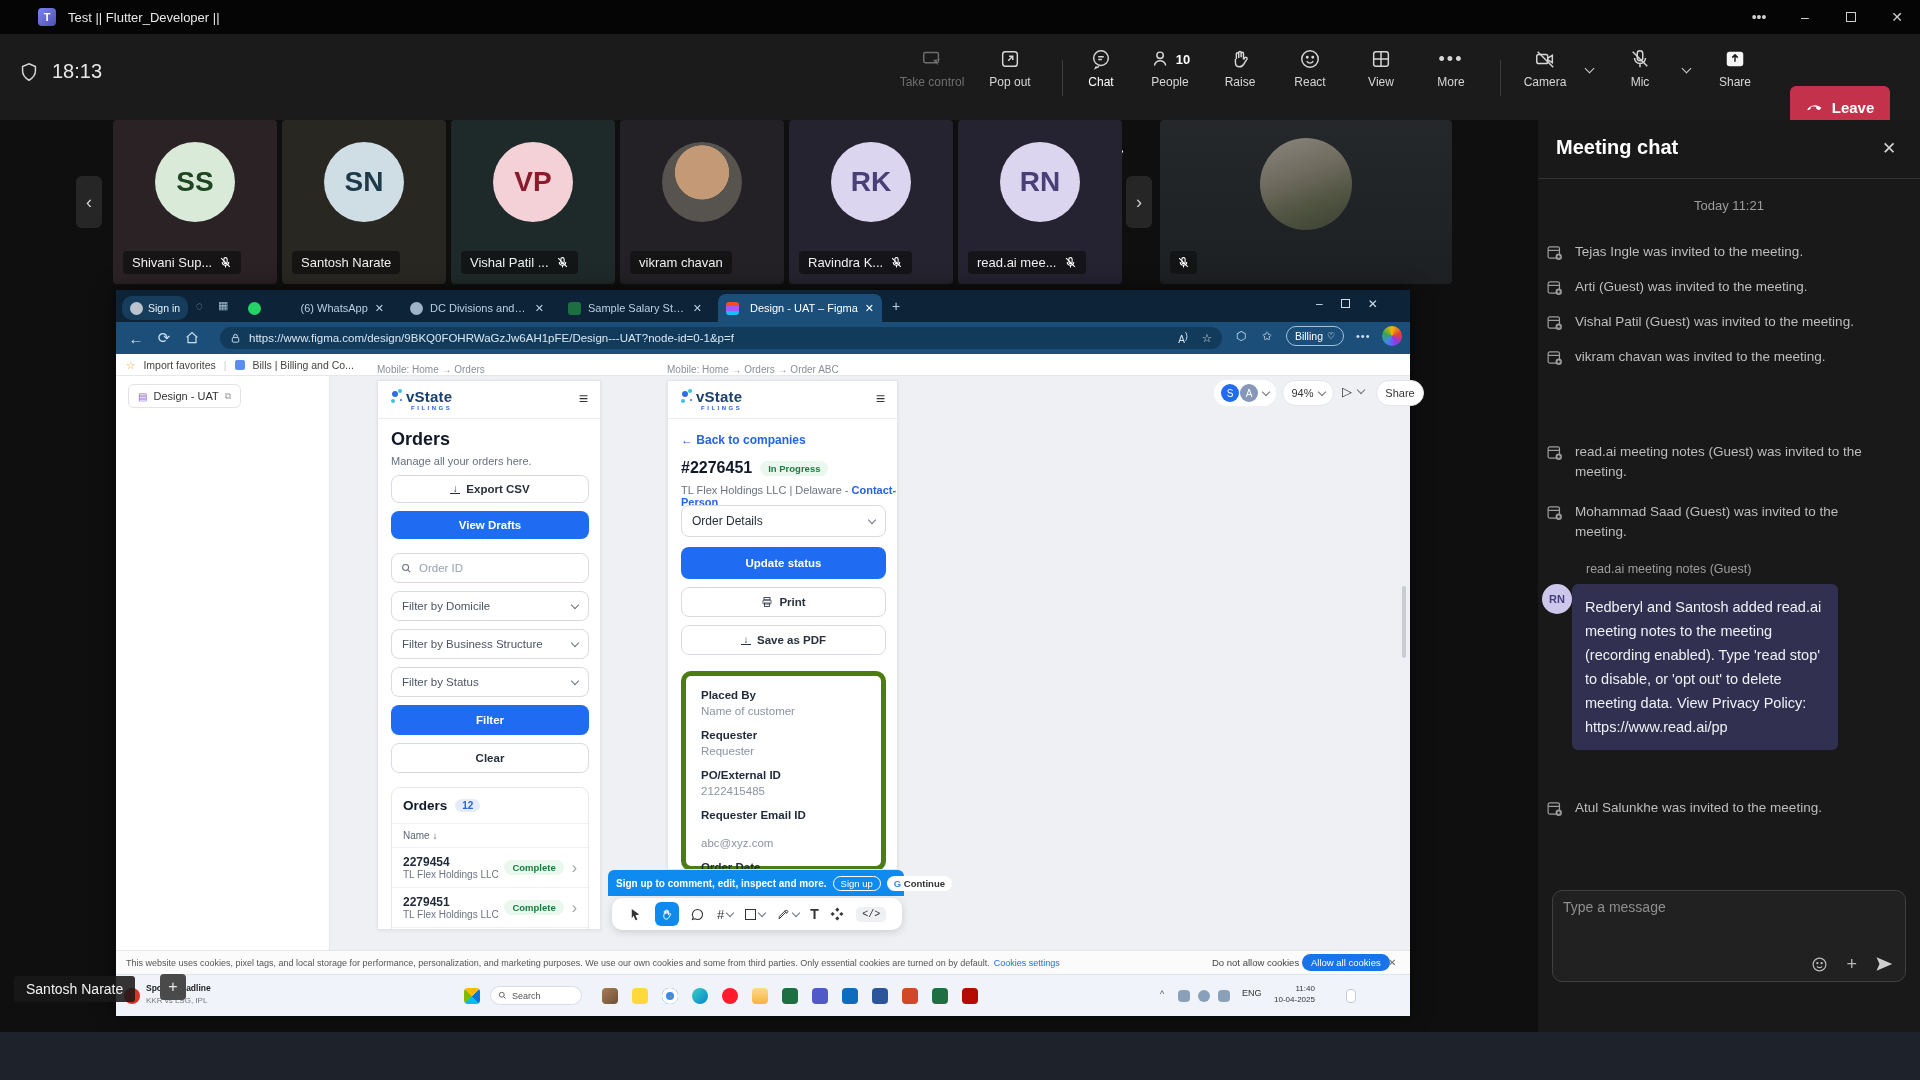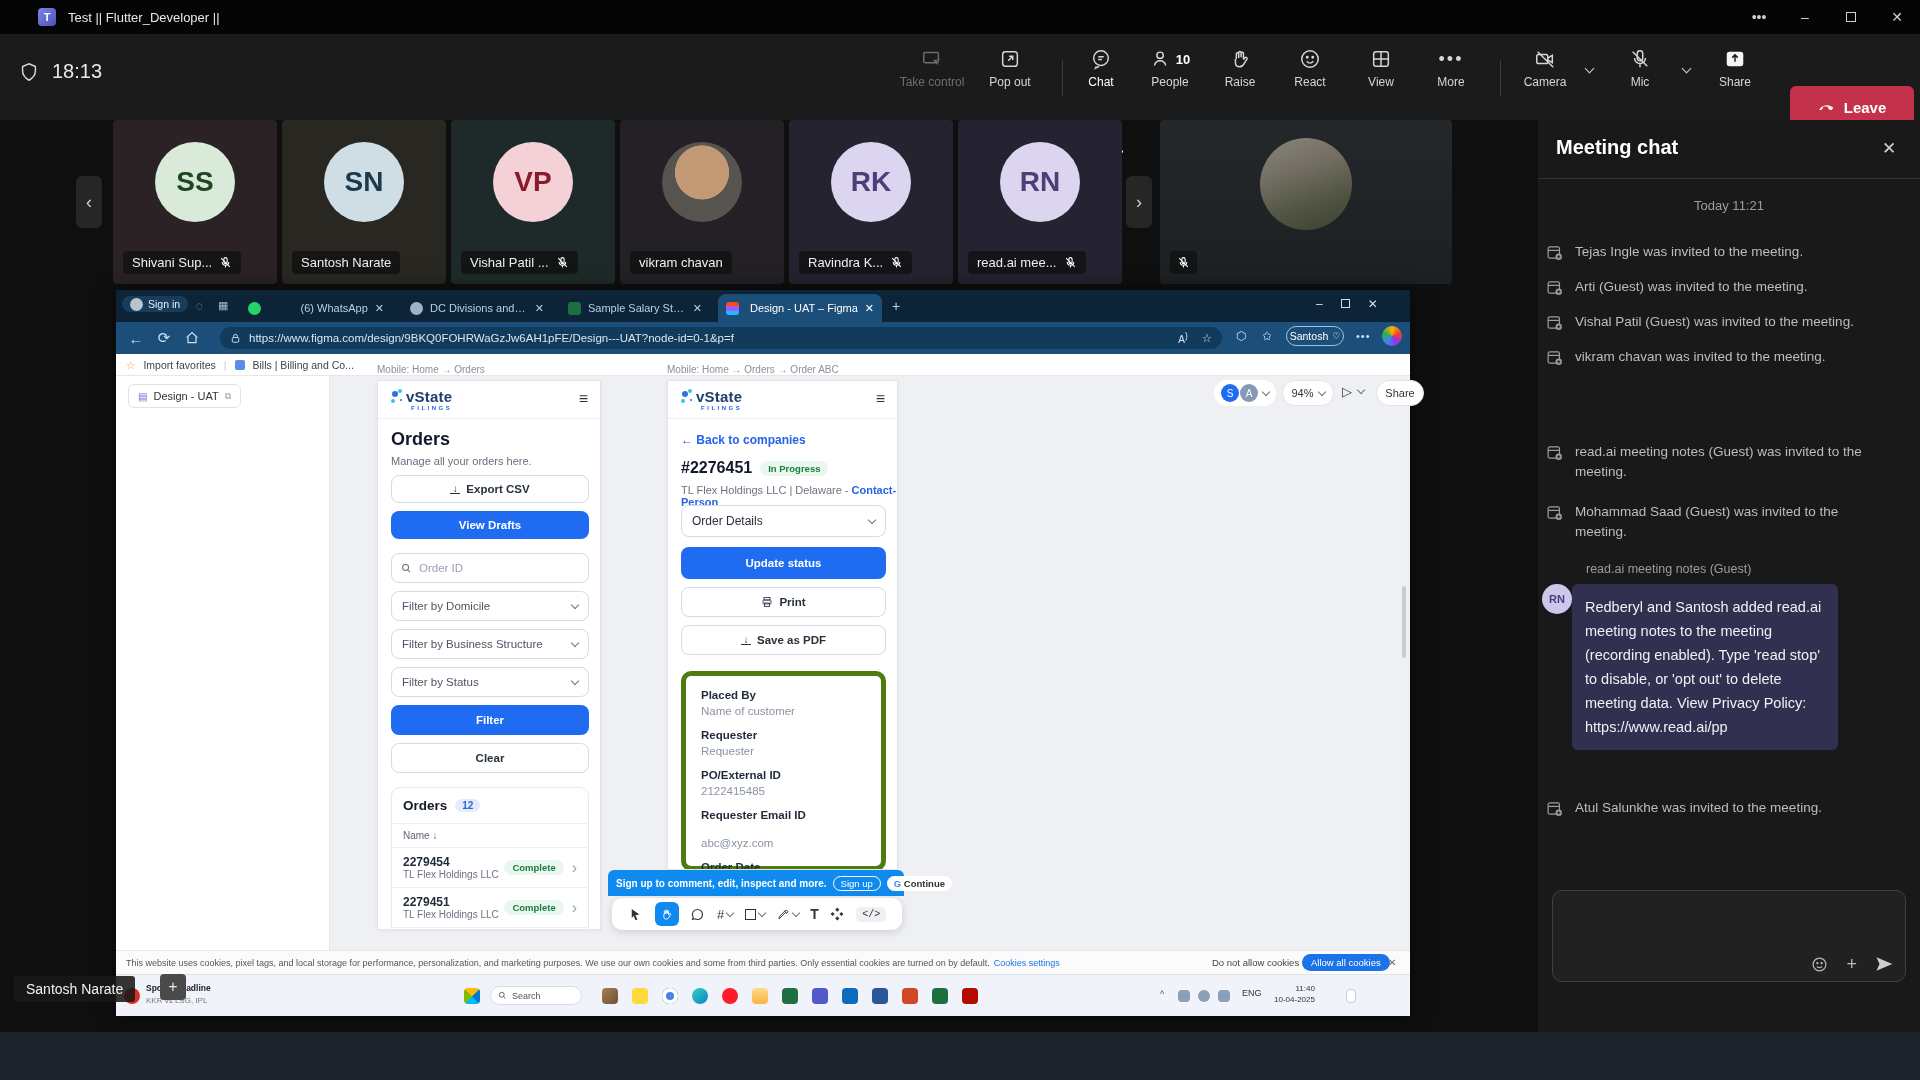--- a/index.html
+++ b/index.html
@@ -18,21 +18,21 @@
   
   .meetbar { position:absolute; left:0; top:34px; width:1920px; height:86px; background:#1b1b1b; }
   .timer { position:absolute; left:18px; top:26px; display:flex; align-items:center; gap:12px; color:#e8e8e8; font-size:20px; }
   .ctrl { position:absolute; top:14px; width:70px; display:flex; flex-direction:column; align-items:center; gap:5px; color:#d6d6d6; font-size:12px; cursor:pointer; }
   .ctrl svg { stroke:#d6d6d6; }
   .ctrl.disabled, .ctrl.disabled svg { color:#6e6e6e; stroke:#6e6e6e; }
   .vdiv { position:absolute; top:26px; width:1px; height:36px; background:#3d3d3d; }
   .chat-underline { position:absolute; left:1079px; top:116px; width:44px; height:3px; background:#ffffff; border-radius:2px; }
   .badge-count { font-weight:bold; font-size:13px; color:#fff; margin-left:2px; }
   .chev { display:inline-block; width:7px; height:7px; border-right:1.6px solid #cfcfcf; border-bottom:1.6px solid #cfcfcf; transform:rotate(45deg); }
-  .leave-btn { position:absolute; left:1790px; top:52px; width:124px; height:42px; background:#c4314b; border-radius:6px; display:flex; align-items:center; justify-content:center; gap:8px; color:#fff; font-size:15px; font-weight:600; cursor:pointer; }
+  .leave-btn { position:absolute; left:1790px; top:52px; width:100px; height:42px; background:#c4314b; border-radius:6px; display:flex; align-items:center; justify-content:center; gap:8px; color:#fff; font-size:15px; font-weight:600; cursor:pointer; }
 
   
   .tile { position:absolute; top:120px; height:164px; border-radius:4px; overflow:hidden; }
   .avatar { position:absolute; left:50%; top:22px; transform:translateX(-50%); width:80px; height:80px; border-radius:50%; display:flex; align-items:center; justify-content:center; font-size:28px; font-weight:bold; }
   .nametag { position:absolute; left:10px; bottom:10px; background:rgba(15,15,15,0.72); border-radius:4px; padding:4px 9px; color:#f0f0f0; font-size:13px; display:flex; align-items:center; gap:7px; max-width:145px; white-space:nowrap; }
   .strip-arrow { position:absolute; top:176px; width:26px; height:52px; background:#262626; border-radius:6px; color:#cfcfcf; font-size:18px; display:flex; align-items:center; justify-content:center; cursor:pointer; }
 
   
   .browser { position:absolute; left:116px; top:290px; width:1294px; height:726px; background:#fff; box-shadow:0 0 18px rgba(0,0,0,0.6); }
   .tabstrip { position:absolute; left:0; top:0; width:1294px; height:32px; background:#0d2438; display:flex; align-items:center; }
@@ -269,21 +269,21 @@
       <svg width="13" height="13" viewBox="0 0 24 24" fill="none" stroke="#fff" stroke-width="2">
           <rect x="9" y="3" width="6" height="11" rx="3"></rect>
           <path d="M6 11a6 6 0 0012 0M12 17v4M4 4l16 16"></path>
         </svg>
     </div>
   </div>
 
   <div class="browser">
 
     <div class="tabstrip"></div>
-    <div class="abs" style="left:6px;top:6px;height:16px;border-radius:10px;background:#173d5c;display:flex;align-items:center;gap:5px;padding:0 8px;">
+    <div class="abs" style="left:6px;top:6px;height:24px;border-radius:10px;background:#173d5c;display:flex;align-items:center;gap:5px;padding:0 8px;">
       <span style="width:13px;height:13px;border-radius:50%;background:#b9c4cf;"></span>
       <span style="color:#e8f1f8;font-size:10.5px;">Sign in</span>
     </div>
     <div class="abs" style="left:80px;top:9px;color:#9db8cd;font-size:12px;">◌</div>
     <div class="abs" style="left:102px;top:9px;color:#9db8cd;font-size:11px;">▦</div>
 
     <div class="etab" style="left:124px;width:152px;">
       <span class="fav" style="background:#25d366;"></span>
       <span class="t">(6) WhatsApp</span>
         <span class="x">✕</span>
@@ -324,21 +324,21 @@
         </svg>
       <span style="white-space:nowrap;overflow:hidden;">https://www.figma.com/design/9BKQ0FOHRWaGzJw6AH1pFE/Design---UAT?node-id=0-1&amp;p=f</span>
       <span style="margin-left:auto;display:flex;gap:14px;align-items:center;">
         <span style="font-size:10px;">A<sup>)</sup></span>
         <span>☆</span>
       </span>
     </div>
     <div class="abs" style="left:1120px;top:39px;color:#cfe0ef;font-size:12px;">⬡</div>
     <div class="abs" style="left:1146px;top:39px;color:#cfe0ef;font-size:12px;">✩</div>
     <div class="abs" style="left:1170px;top:36px;width:58px;height:20px;border:1px solid #9fc3de;border-radius:11px;display:flex;align-items:center;justify-content:center;gap:4px;color:#fff;font-size:10.5px;">
-      <span>Santosh</span>
+      <span>Billing</span>
         <span style="font-size:9px;">♡</span>
     </div>
     <div class="abs" style="left:1240px;top:40px;color:#cfe0ef;font-size:11px;letter-spacing:1px;">•••</div>
     <div class="abs" style="left:1266px;top:36px;width:20px;height:20px;border-radius:50%;background:conic-gradient(#f6b704,#e54335,#9334e6,#4285f4,#34a853,#f6b704);"></div>
 
     <div class="bookbar">
       <span style="color:#e8a33d;">☆</span>
       <span>Import favorites</span>
       <span style="color:#d0d0d0;">|</span>
       <span style="width:10px;height:10px;background:#5b8def;border-radius:2px;display:inline-block;"></span>
@@ -659,20 +659,21 @@
       <svg class="cal-ic" width="17" height="17" viewBox="0 0 24 24" fill="none" stroke="#9d9d9d" stroke-width="1.7">
           <rect x="3" y="4" width="16" height="16" rx="2.5"></rect>
           <path d="M3 9h16"></path>
           <circle cx="18" cy="18" r="4.5" fill="#9d9d9d" stroke="none"></circle>
           <path d="M18 15.8v4.4M15.8 18h4.4" stroke="#191919" stroke-width="1.4"></path>
         </svg>
       <span class="msg-text">Atul Salunkhe was invited to the meeting.</span>
     </div>
 
     <div class="chatinput">
+      <textarea placeholder="Type a message" style=""></textarea>
       <div style="position:absolute;right:12px;bottom:8px;display:flex;gap:18px;align-items:center;">
         <svg width="17" height="17" viewBox="0 0 24 24" fill="none" stroke="#b9b9b9" stroke-width="1.7">
             <circle cx="12" cy="12" r="9"></circle>
             <circle cx="9" cy="10" r="0.8" fill="#b9b9b9"></circle>
             <circle cx="15" cy="10" r="0.8" fill="#b9b9b9"></circle>
             <path d="M8.5 14.5c1 1.3 2.2 2 3.5 2s2.5-.7 3.5-2"></path>
           </svg>
         <span style="color:#b9b9b9;font-size:18px;line-height:16px;">+</span>
         <svg width="18" height="18" viewBox="0 0 24 24" fill="#cfcfcf">
             <path d="M2 21l21-9L2 3l4 9z"></path>

